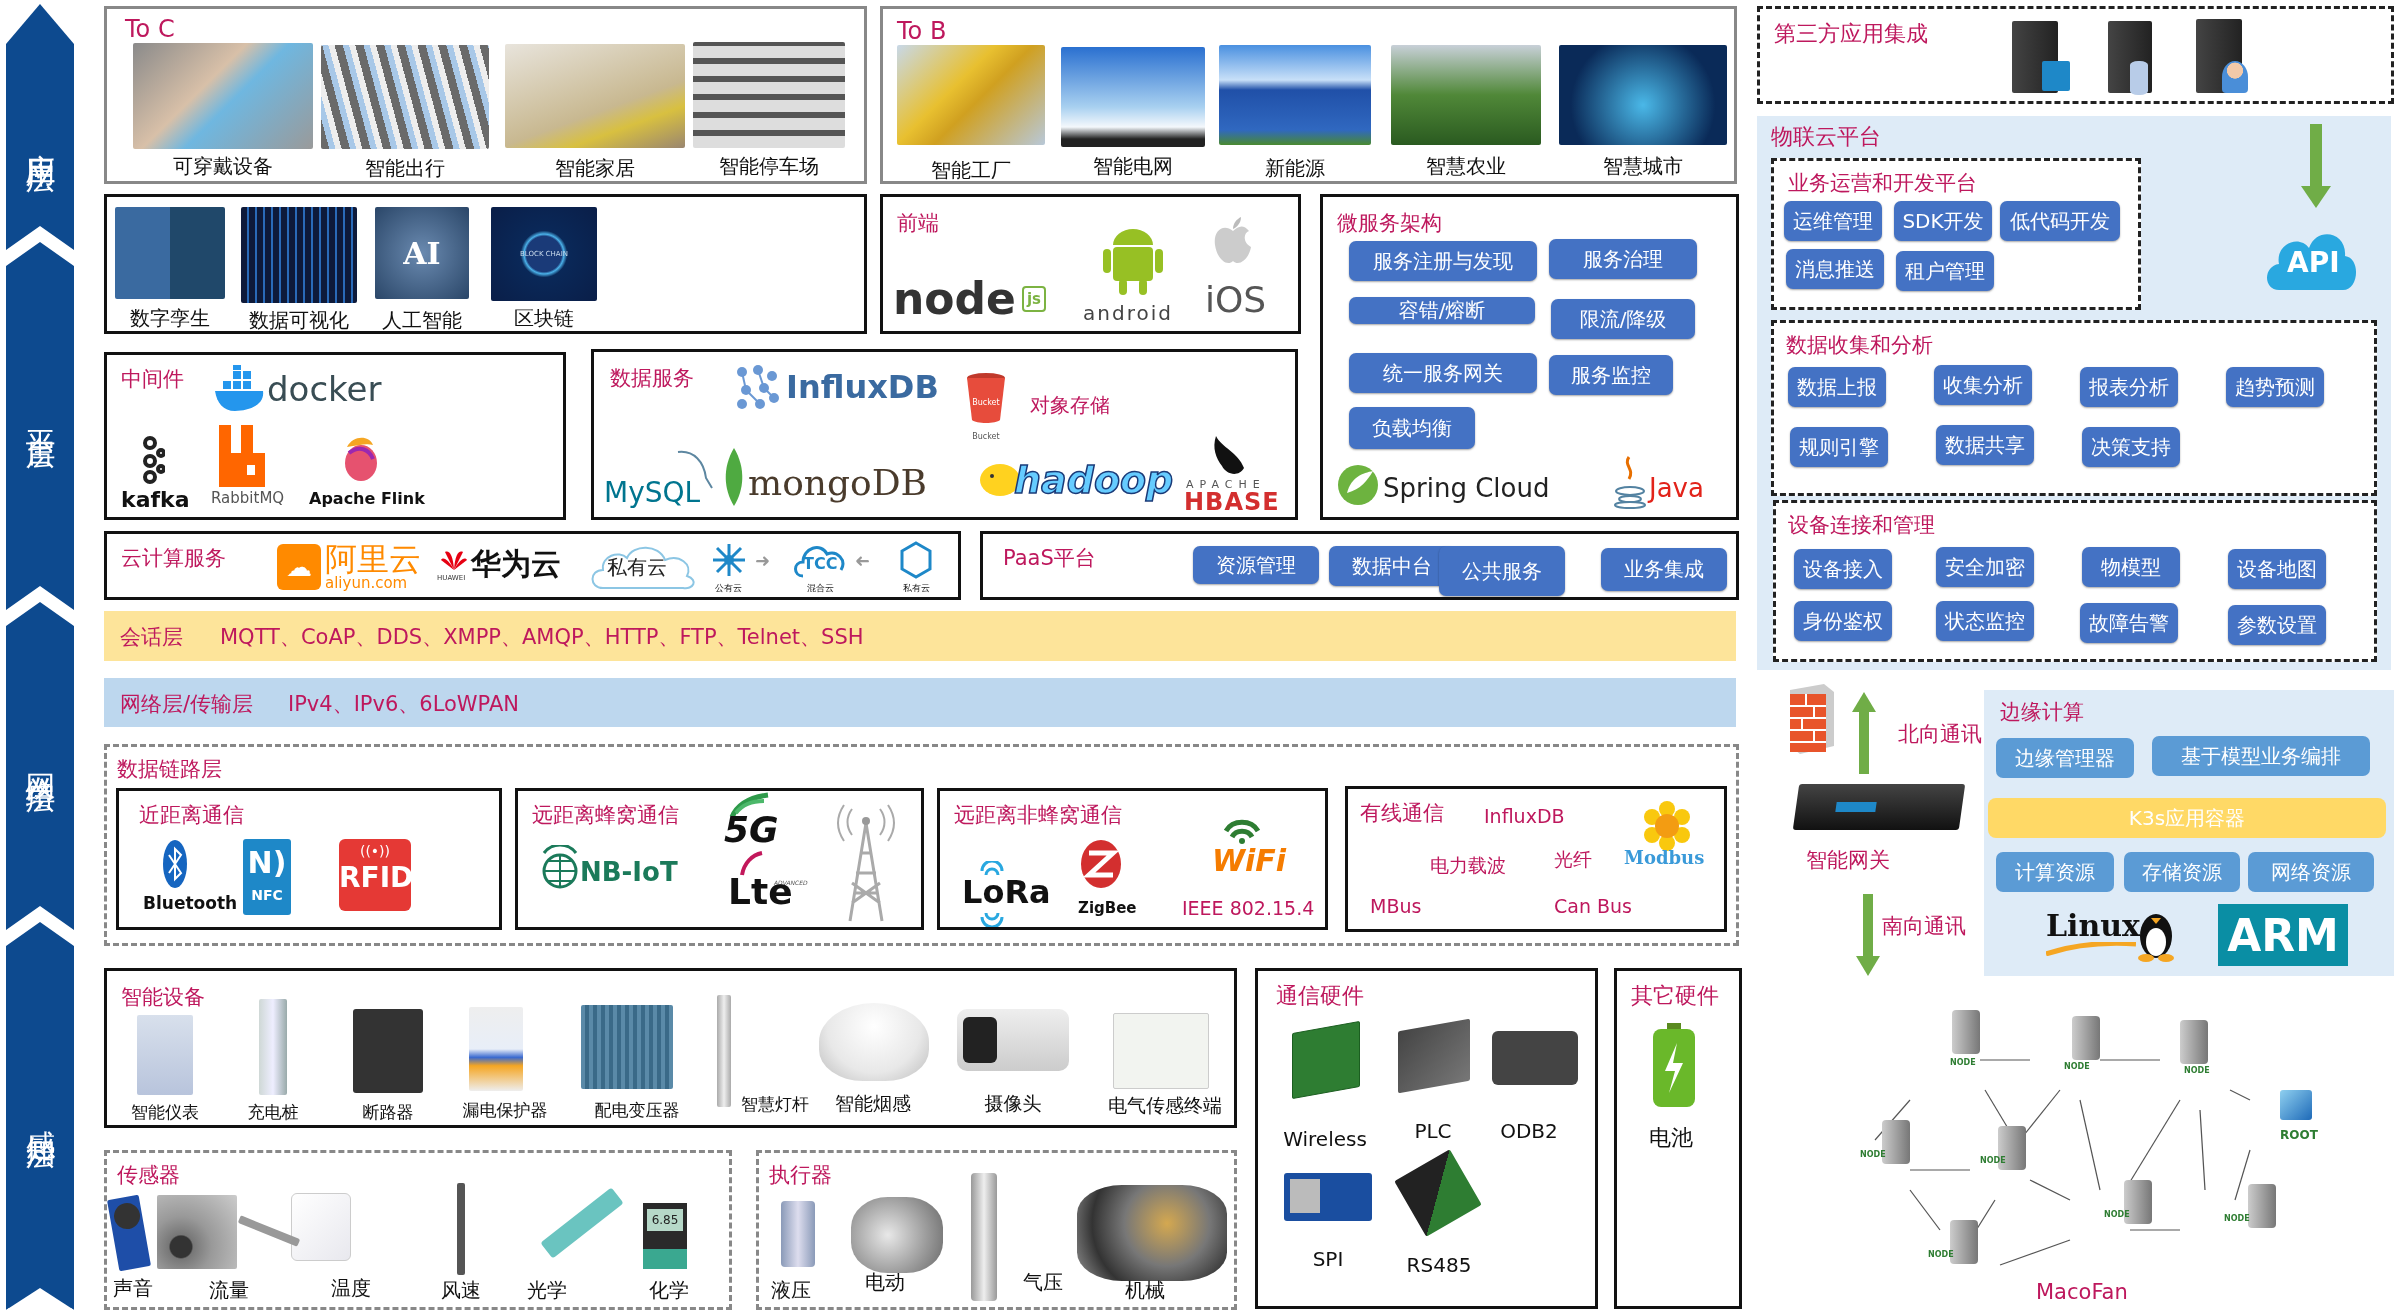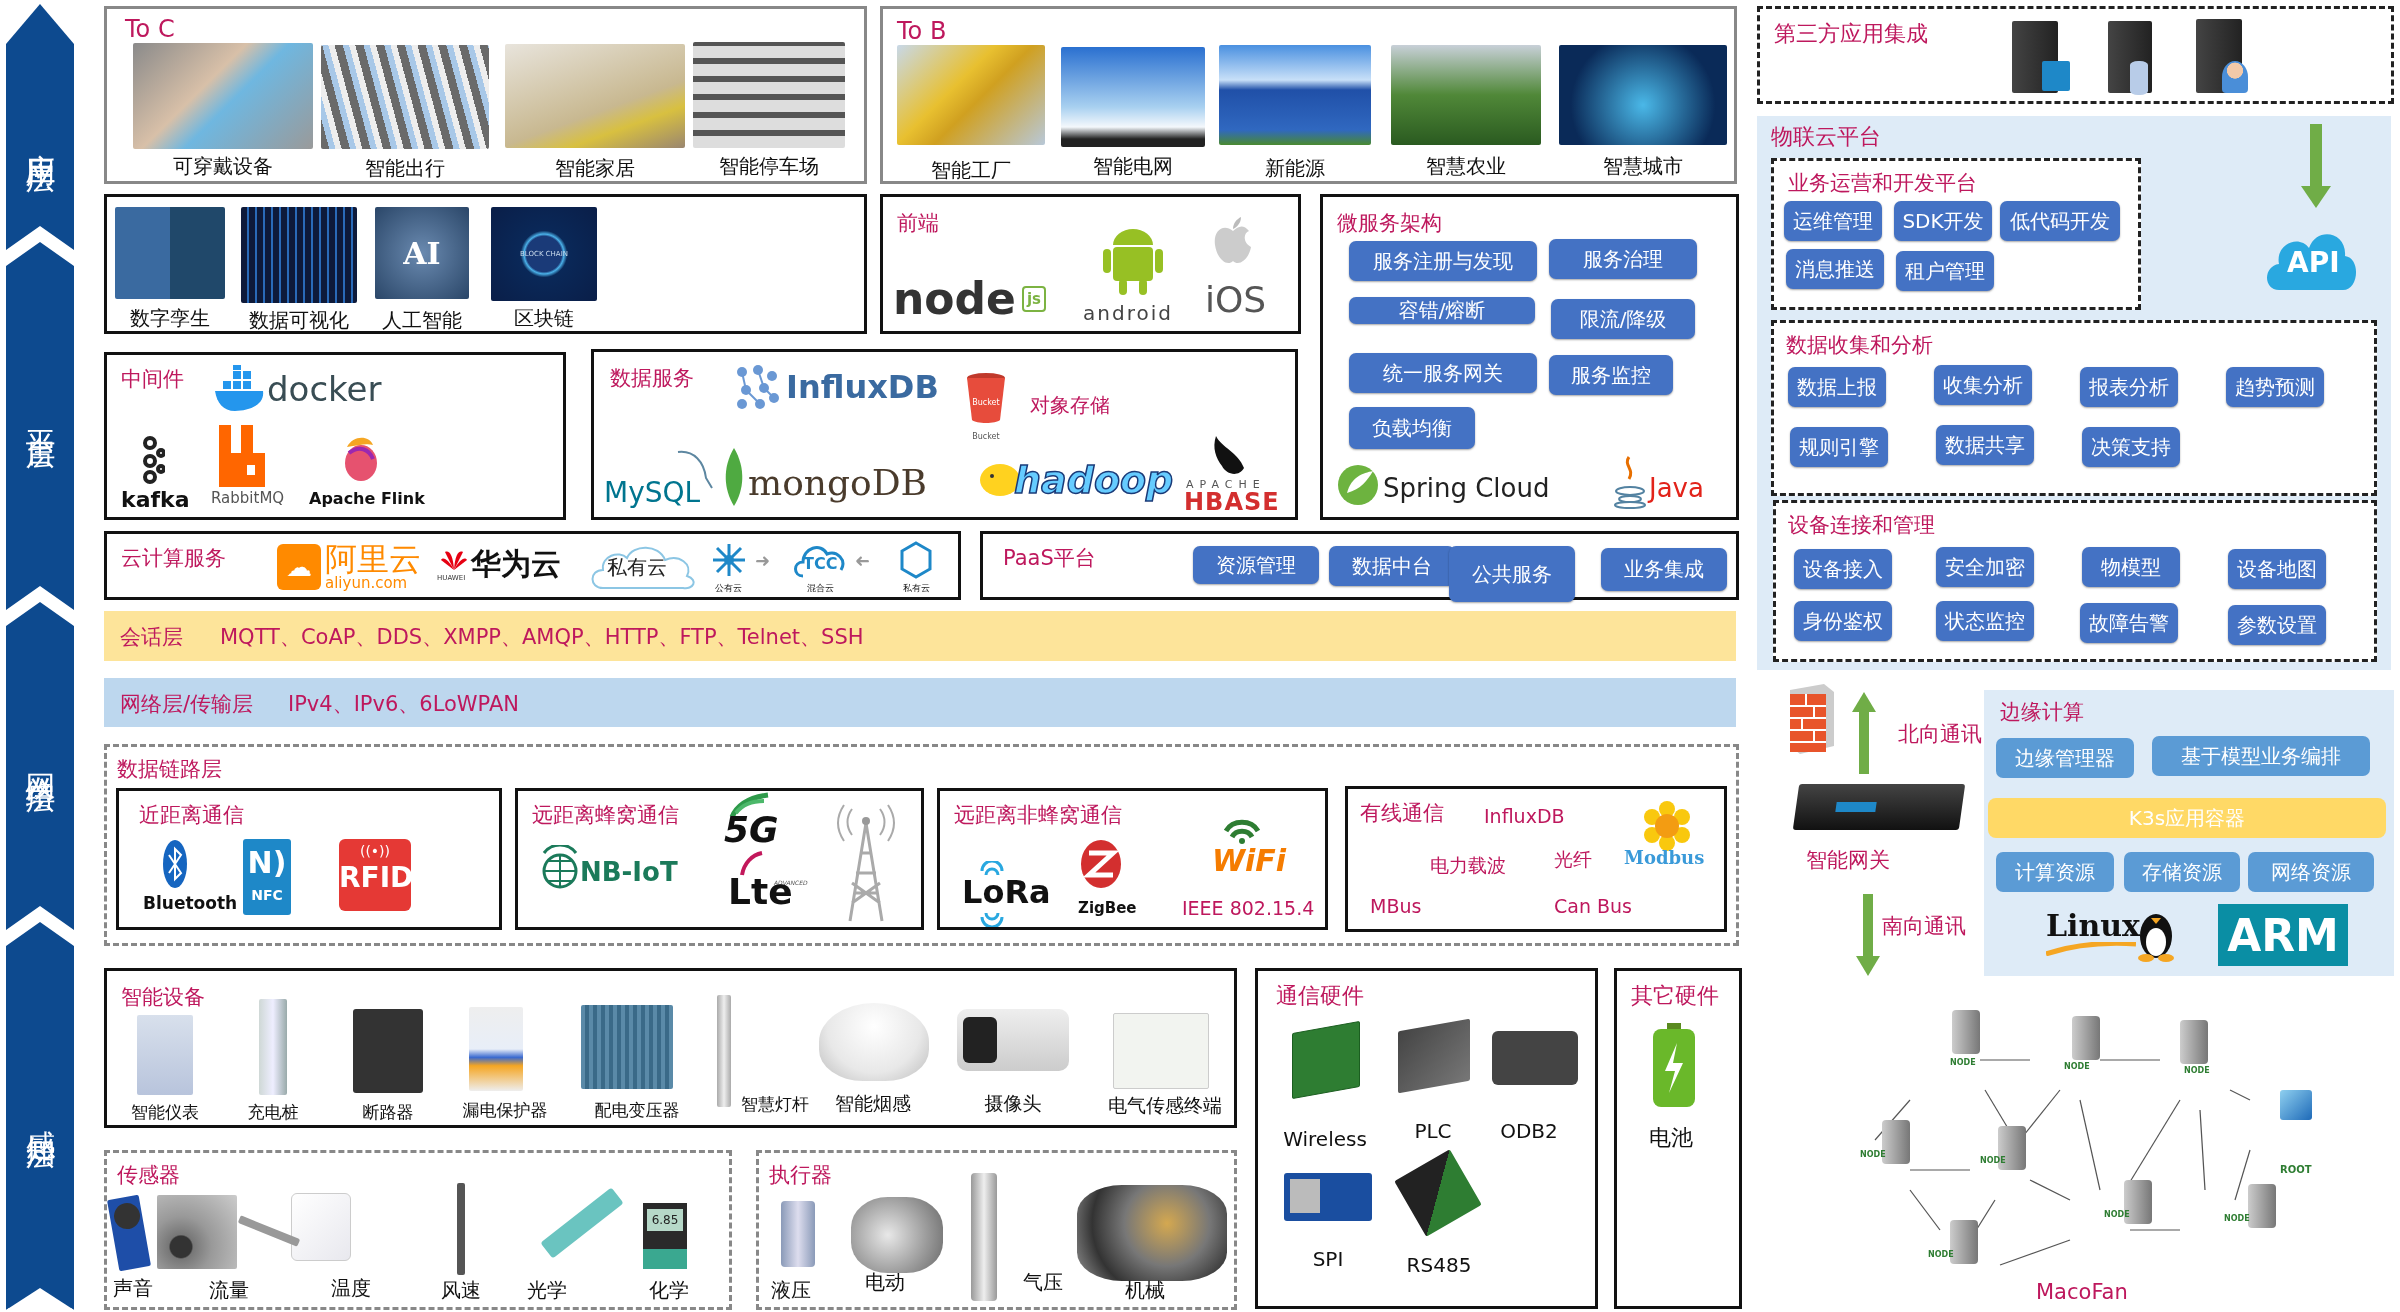--- a/index.html
+++ b/index.html
@@ -260,21 +260,21 @@
   <svg class="abs" style="left:792px;top:6px" width="34" height="40">
       <polygon points="17,3 31,11 31,29 17,37 3,29 3,11" fill="none" stroke="#1e88c8" stroke-width="3"></polygon>
     </svg>
   <div class="abs" style="left:796px;top:48px;font-size:9px;color:#222">私有云</div>
 </div>
 
 <div class="box" style="left:980px;top:531px;width:759px;height:69px">
   <div class="ttl" style="left:20px;top:10px">PaaS平台</div>
   <div class="btn" style="left:210px;top:12px;width:126px;height:38px">资源管理</div>
   <div class="btn" style="left:346px;top:12px;width:126px;height:40px">数据中台</div>
-  <div class="btn" style="left:466px;top:12px;width:126px;height:56px">公共服务</div>
+  <div class="btn" style="left:456px;top:12px;width:126px;height:50px">公共服务</div>
   <div class="btn" style="left:618px;top:14px;width:126px;height:43px">业务集成</div>
 </div>
 
 <div class="abs" style="left:104px;top:611px;width:1632px;height:50px;background:#fde49a">
   <div class="ttl" style="left:16px;top:12px">会话层</div>
   <div class="ttl" style="left:116px;top:12px">MQTT、CoAP、DDS、XMPP、AMQP、HTTP、FTP、Telnet、SSH</div>
 </div>
 <div class="abs" style="left:104px;top:678px;width:1632px;height:49px;background:#bdd7ee">
   <div class="ttl" style="left:16px;top:12px">网络层/传输层</div>
   <div class="ttl" style="left:184px;top:12px">IPv4、IPv6、6LoWPAN</div>
@@ -576,21 +576,21 @@
   </g>
 </svg>
 <div>
   <div class="abs" style="left:1952px;top:1010px;width:28px;height:44px;background:linear-gradient(90deg,#ccc,#777);border-radius:4px"></div>
   <div class="abs" style="left:1950px;top:1058px;font-size:8px;color:#2e7d32;font-weight:bold">NODE</div>
   <div class="abs" style="left:2072px;top:1016px;width:28px;height:44px;background:linear-gradient(90deg,#ccc,#777);border-radius:4px"></div>
   <div class="abs" style="left:2064px;top:1062px;font-size:8px;color:#2e7d32;font-weight:bold">NODE</div>
   <div class="abs" style="left:2180px;top:1020px;width:28px;height:44px;background:linear-gradient(90deg,#ccc,#777);border-radius:4px"></div>
   <div class="abs" style="left:2184px;top:1066px;font-size:8px;color:#2e7d32;font-weight:bold">NODE</div>
   <div class="abs" style="left:2280px;top:1090px;width:32px;height:30px;background:linear-gradient(135deg,#8fd0f0,#1e6ab8);border-radius:3px"></div>
-  <div class="abs" style="left:2280px;top:1164px;font-size:10px;color:#2e7d32;font-weight:bold">ROOT</div>
+  <div class="abs" style="left:2280px;top:1128px;font-size:12px;color:#2e7d32;font-weight:bold">ROOT</div>
   <div class="abs" style="left:1882px;top:1120px;width:28px;height:44px;background:linear-gradient(90deg,#ccc,#777);border-radius:4px"></div>
   <div class="abs" style="left:1860px;top:1150px;font-size:8px;color:#2e7d32;font-weight:bold">NODE</div>
   <div class="abs" style="left:1998px;top:1126px;width:28px;height:44px;background:linear-gradient(90deg,#ccc,#777);border-radius:4px"></div>
   <div class="abs" style="left:1980px;top:1156px;font-size:8px;color:#2e7d32;font-weight:bold">NODE</div>
   <div class="abs" style="left:2124px;top:1180px;width:28px;height:44px;background:linear-gradient(90deg,#ccc,#777);border-radius:4px"></div>
   <div class="abs" style="left:2104px;top:1210px;font-size:8px;color:#2e7d32;font-weight:bold">NODE</div>
   <div class="abs" style="left:2248px;top:1184px;width:28px;height:44px;background:linear-gradient(90deg,#ccc,#777);border-radius:4px"></div>
   <div class="abs" style="left:2224px;top:1214px;font-size:8px;color:#2e7d32;font-weight:bold">NODE</div>
   <div class="abs" style="left:1950px;top:1220px;width:28px;height:44px;background:linear-gradient(90deg,#ccc,#777);border-radius:4px"></div>
   <div class="abs" style="left:1928px;top:1250px;font-size:8px;color:#2e7d32;font-weight:bold">NODE</div>

